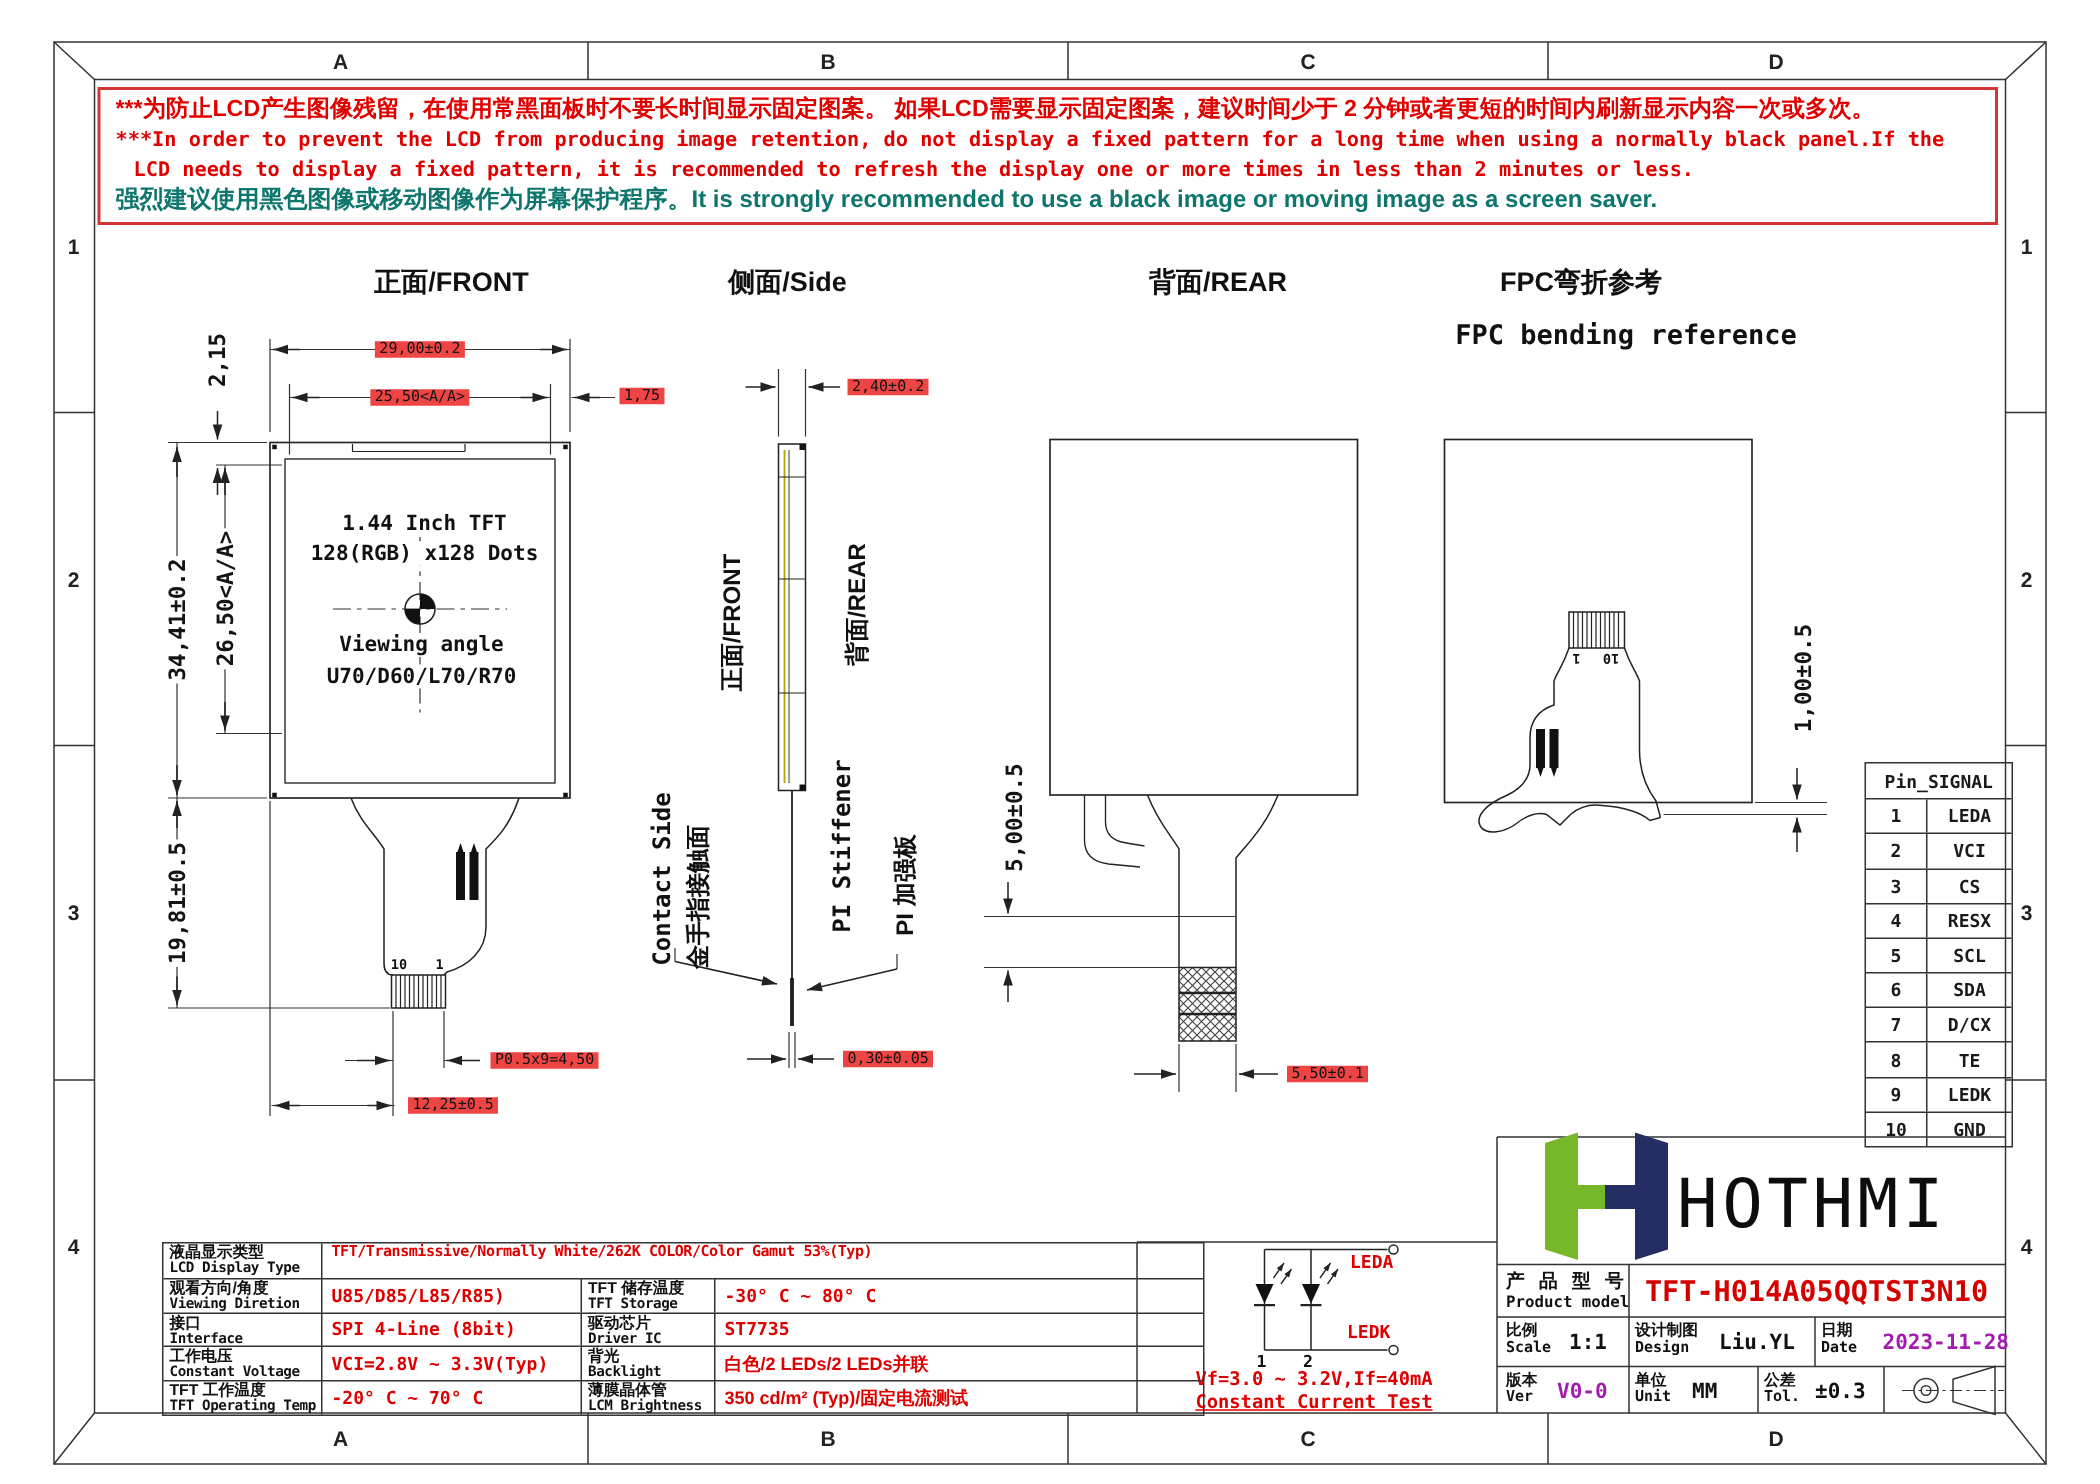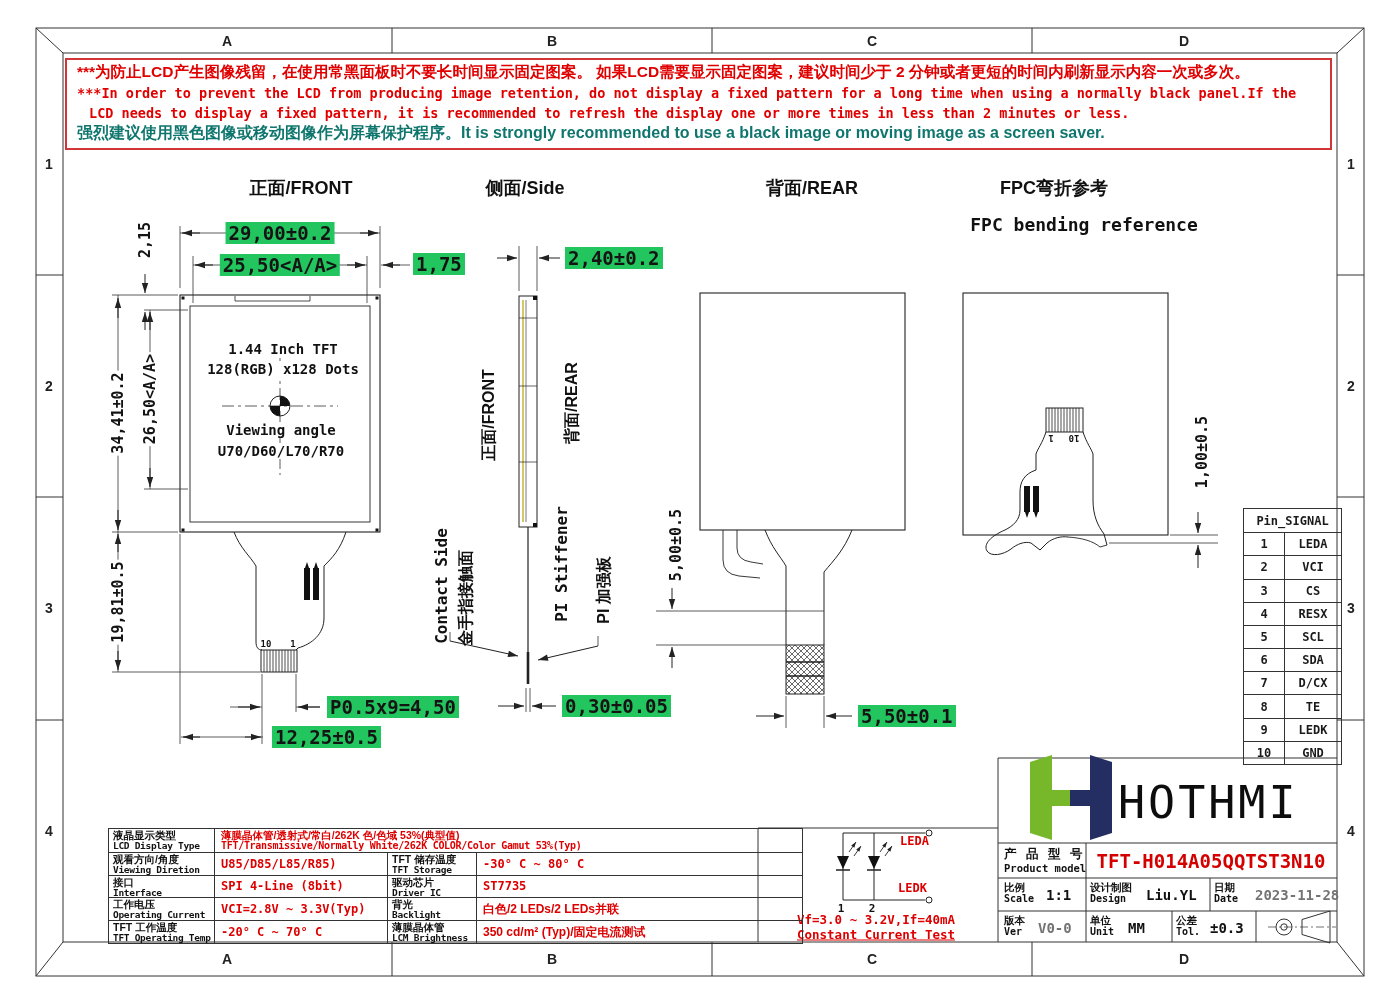--- a/index.html
+++ b/index.html
@@ -4,21 +4,21 @@
 <style>
   html,body{margin:0;padding:0;background:#fff;}
   .sheet{position:relative;width:1400px;height:989px;background:#ffffff;overflow:hidden;
          font-family:"DejaVu Sans Mono","Liberation Mono",monospace;color:#1a1a1a;}
   svg.lines{position:absolute;left:0;top:0;z-index:1;}
   .txt{position:absolute;z-index:2;white-space:nowrap;}
   .ctr{transform:translate(-50%,-50%);}
   .lft{transform:translate(0,-50%);}
   .vtxt{position:absolute;z-index:2;white-space:nowrap;transform:translate(-50%,-50%) rotate(-90deg);}
   .r180{transform:translate(-50%,-50%) rotate(180deg);}
-  .dim{font-size:19px;font-weight:700;background:#22c55e;padding:0 3px;color:#141414;}
+  .dim{font-size:10px;font-weight:400;background:#ef4444;padding:0 3px;color:#141414;}
   .dimv{font-size:15px;font-weight:600;background:#fff;padding:0 2px;color:#141414;}
   .vtitle{font-size:18px;font-weight:600;color:#111;}
   .zl{font-size:14px;font-weight:600;color:#222;font-family:"Liberation Sans",sans-serif;}
   .cn{font-family:"Liberation Sans","DejaVu Sans",sans-serif;}
   
   .warn{position:absolute;left:65px;top:58px;width:1263px;height:88px;border:2px solid #d23535;z-index:2;}
   .warn .w1{position:absolute;left:10px;top:2px;font-size:15.5px;font-weight:700;color:#e10000;}
   .warn .w2{position:absolute;left:10px;top:25px;font-size:13.5px;font-weight:600;color:#e10000;}
   .warn .w3{position:absolute;left:22px;top:45px;font-size:13.5px;font-weight:700;color:#e10000;}
   .warn .w4{position:absolute;left:10px;top:63px;font-size:16px;font-weight:700;color:#0f766e;}
@@ -49,21 +49,21 @@
   
   .tb-label .l1{font-size:10.5px;line-height:12px;font-weight:700;color:#111;}
   .tb-label .l2{font-size:10px;line-height:11px;font-weight:600;color:#111;}
   .brand{position:absolute;left:1118px;top:776px;z-index:2;font-size:45px;font-weight:500;
          letter-spacing:3px;color:#0d0d0d;}
   .prodlbl{position:absolute;left:1004px;top:847px;z-index:2;}
   .prodlbl .l1{font-size:12.5px;font-weight:700;letter-spacing:3px;line-height:15px;color:#111;}
   .prodlbl .l2{font-size:10.5px;font-weight:600;line-height:12px;color:#111;}
   .prodval{position:absolute;left:1211px;top:861px;z-index:2;font-size:19px;font-weight:700;color:#d40000;}
   .tbv{font-size:14px;font-weight:600;color:#111;}
-  .red{color:#737373;text-align:center;}
+  .red{color:#a21caf;text-align:center;}
   .ledlab{font-size:12px;font-weight:700;color:#dd0000;}
   .ledpin{font-size:11px;font-weight:700;color:#111;}
   .ledspec{font-size:12.5px;font-weight:700;color:#dd0000;}
   .ledtest{font-size:12.5px;font-weight:700;color:#dd0000;text-decoration:underline;}
   .pinnum{font-size:9px;font-weight:700;color:#111;}
 </style>
 </head>
 <body>
 
 <div class="sheet">
@@ -369,21 +369,20 @@
   <div class="txt ctr ledspec" style="left:876px;top:919px;">Vf=3.0 ~ 3.2V,If=40mA</div>
   <div class="txt ctr ledtest" style="left:876px;top:934px;">Constant Current Test</div>
 
   <div class="spec">
 
     <div class="sc nt nl slabel">
       <div class="l1 cn">液晶显示类型</div>
       <div class="l2">LCD Display Type</div>
     </div>
     <div class="sc nt sval2 span3">
-      <div class="l1 cn">薄膜晶体管/透射式/常白/262K 色/色域 53%(典型值)</div>
       <div class="l2">TFT/Transmissive/Normally White/262K COLOR/Color Gamut 53%(Typ)</div>
     </div>
 
     <div class="sc nl slabel">
       <div class="l1 cn">观看方向/角度</div>
       <div class="l2">Viewing Diretion</div>
     </div>
     <div class="sc sval">U85/D85/L85/R85)</div>
     <div class="sc slabel">
       <div class="l1 cn">TFT 储存温度</div>
@@ -397,21 +396,21 @@
     </div>
     <div class="sc sval">SPI 4-Line (8bit)</div>
     <div class="sc slabel">
       <div class="l1 cn">驱动芯片</div>
       <div class="l2">Driver IC</div>
     </div>
     <div class="sc sval">ST7735</div>
 
     <div class="sc nl slabel">
       <div class="l1 cn">工作电压</div>
-      <div class="l2">Operating Current</div>
+      <div class="l2">Constant Voltage</div>
     </div>
     <div class="sc sval">VCI=2.8V ~ 3.3V(Typ)</div>
     <div class="sc slabel">
       <div class="l1 cn">背光</div>
       <div class="l2">Backlight</div>
     </div>
     <div class="sc sval cn">白色/2 LEDs/2 LEDs并联</div>
 
     <div class="sc nl slabel">
       <div class="l1 cn">TFT 工作温度</div>

